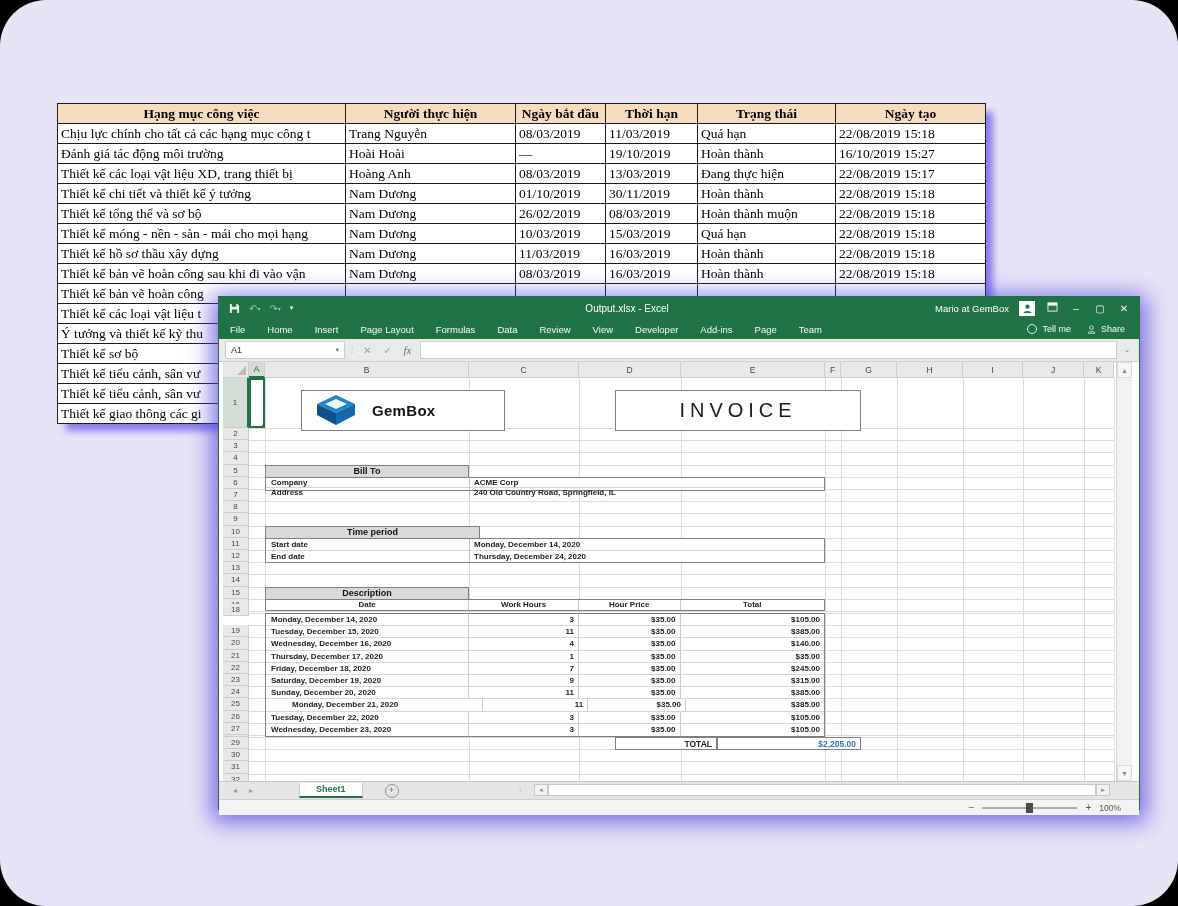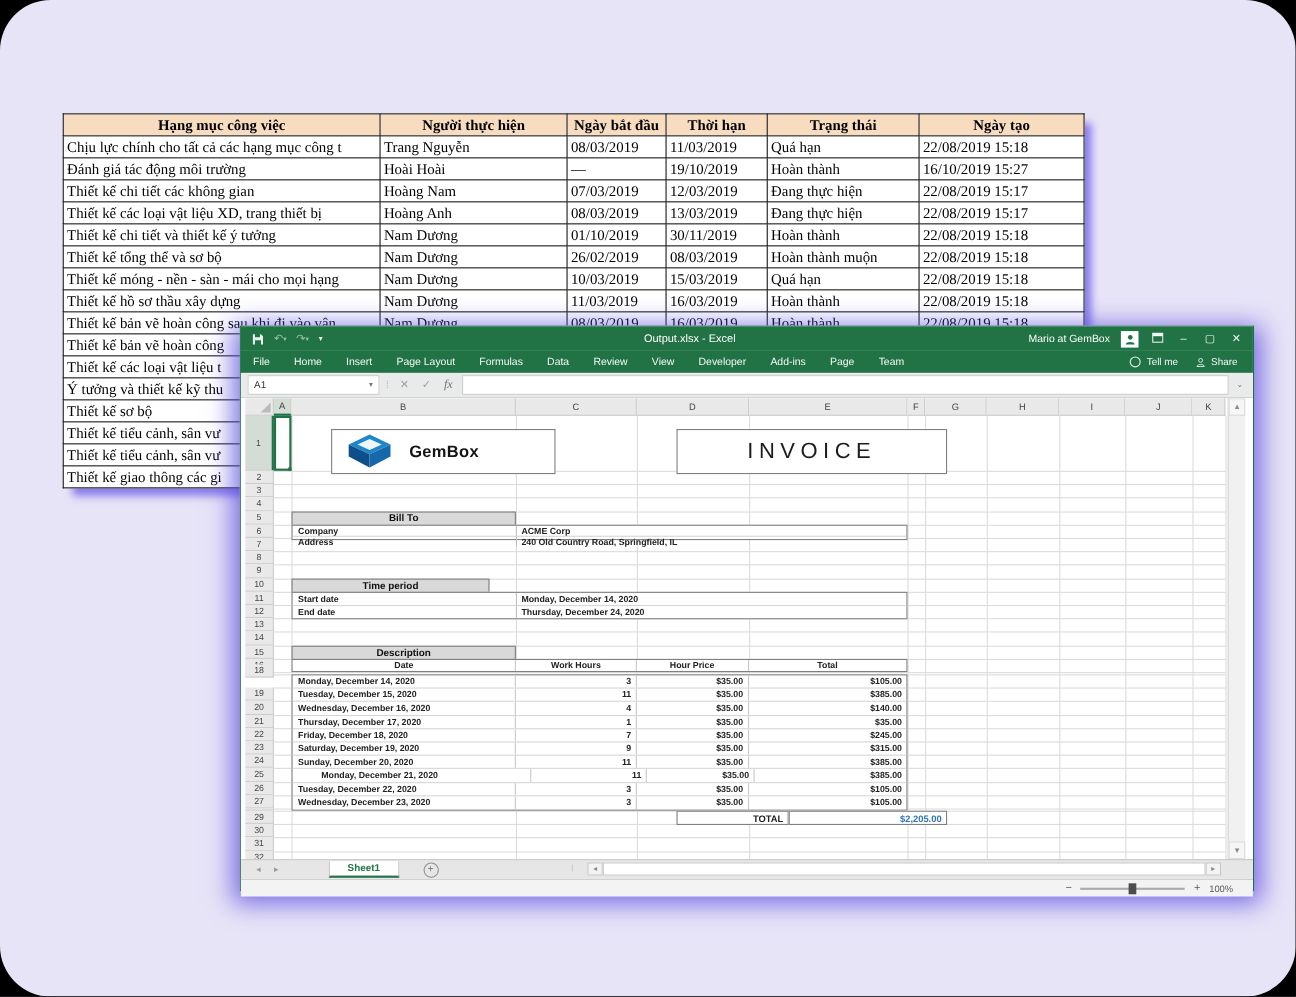--- a/index.html
+++ b/index.html
@@ -122,28 +122,20 @@
             <td>Quá hạn</td>
             <td>22/08/2019 15:18</td>
           </tr>
           <tr>
             <td>Đánh giá tác động môi trường</td>
             <td>Hoài Hoài</td>
             <td>—</td>
             <td>19/10/2019</td>
             <td>Hoàn thành</td>
             <td>16/10/2019 15:27</td>
-          </tr>
-          <tr>
-            <td>Thiết kế chi tiết các không gian</td>
-            <td>Hoàng Nam</td>
-            <td>07/03/2019</td>
-            <td>12/03/2019</td>
-            <td>Đang thực hiện</td>
-            <td>22/08/2019 15:17</td>
           </tr>
           <tr>
             <td>Thiết kế các loại vật liệu XD, trang thiết bị</td>
             <td>Hoàng Anh</td>
             <td>08/03/2019</td>
             <td>13/03/2019</td>
             <td>Đang thực hiện</td>
             <td>22/08/2019 15:17</td>
           </tr>
           <tr>
@@ -428,21 +420,21 @@
       <div class="iv bx inv-title" style="left:360px;top:28px;width:246px;height:41px">INVOICE</div>
 
       <div class="iv sechdr" style="left:46px;top:102.6px;width:204px;height:13px">Bill To</div>
       <div class="iv kvbox" style="left:46px;top:114.8px;width:560px;height:14px">
         <div class="lbl">Company</div>
         <div class="val">ACME Corp</div>
         <div class="lbl last">Address</div>
         <div class="val last">240 Old Country Road, Springfield, IL</div>
       </div>
 
-      <div class="iv sechdr" style="left:46px;top:163.6px;width:180px;height:13px">Time period</div>
+      <div class="iv sechdr" style="left:46px;top:163.6px;width:215px;height:13px">Time period</div>
       <div class="iv kvbox" style="left:46px;top:175.8px;width:560px;height:25px">
         <div class="lbl">Start date</div>
         <div class="val">Monday, December 14, 2020</div>
         <div class="lbl last">End date</div>
         <div class="val last">Thursday, December 24, 2020</div>
       </div>
 
       <div class="iv sechdr" style="left:46px;top:224.6px;width:204px;height:13px">Description</div>
       <div class="iv wtrow wt-hdr" id="wt-hdr" style="left:46px;top:236.8px;width:560px;border:1px solid #7f7f7f">
           <div class="wtc" style="width: 204px;">Date</div>

